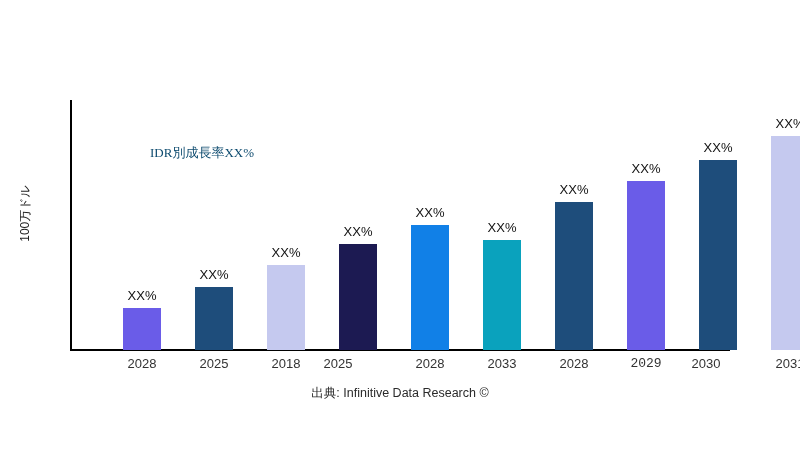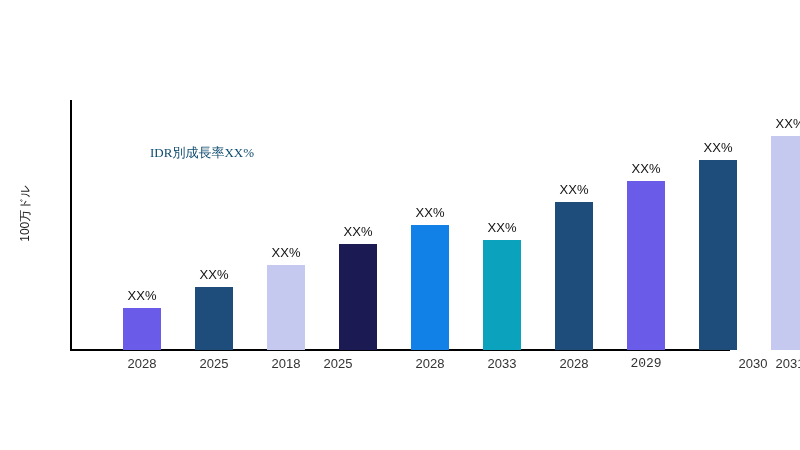--- a/index.html
+++ b/index.html
@@ -107,24 +107,25 @@
       <div class="bar-group" style="left: 612px;">
         <div class="bar-value">XX%</div>
         <div class="bar-rect" style="height: 190px; background: rgb(30, 77, 123);"></div>
       </div>
       <div class="bar-group" style="left: 684px;">
         <div class="bar-value">XX%</div>
         <div class="bar-rect" style="height: 214px; background: rgb(197, 201, 239);"></div>
       </div>
     </div>
 
+  <div id="source-note">出典: Infinitive Data Research ©</div>
 
 <div class="tick-label" style="left: 106px;">2028</div>
     <div class="tick-label" style="left: 178px;">2025</div>
     <div class="tick-label" style="left: 250px;">2018</div>
     <div class="tick-label" style="left: 302px;">2025</div>
     <div class="tick-label" style="left: 394px;">2028</div>
     <div class="tick-label" style="left: 466px;">2033</div>
     <div class="tick-label" style="left: 538px;">2028</div>
     <div class="tick-label" style="left: 610px; font-family: Liberation Mono, monospace;">2029</div>
-    <div class="tick-label" style="left: 717px;">2030</div>
+    <div class="tick-label" style="left: 670px;">2030</div>
     <div class="tick-label" style="left: 754px;">2031</div>
   </div>
 
 </body></html>

